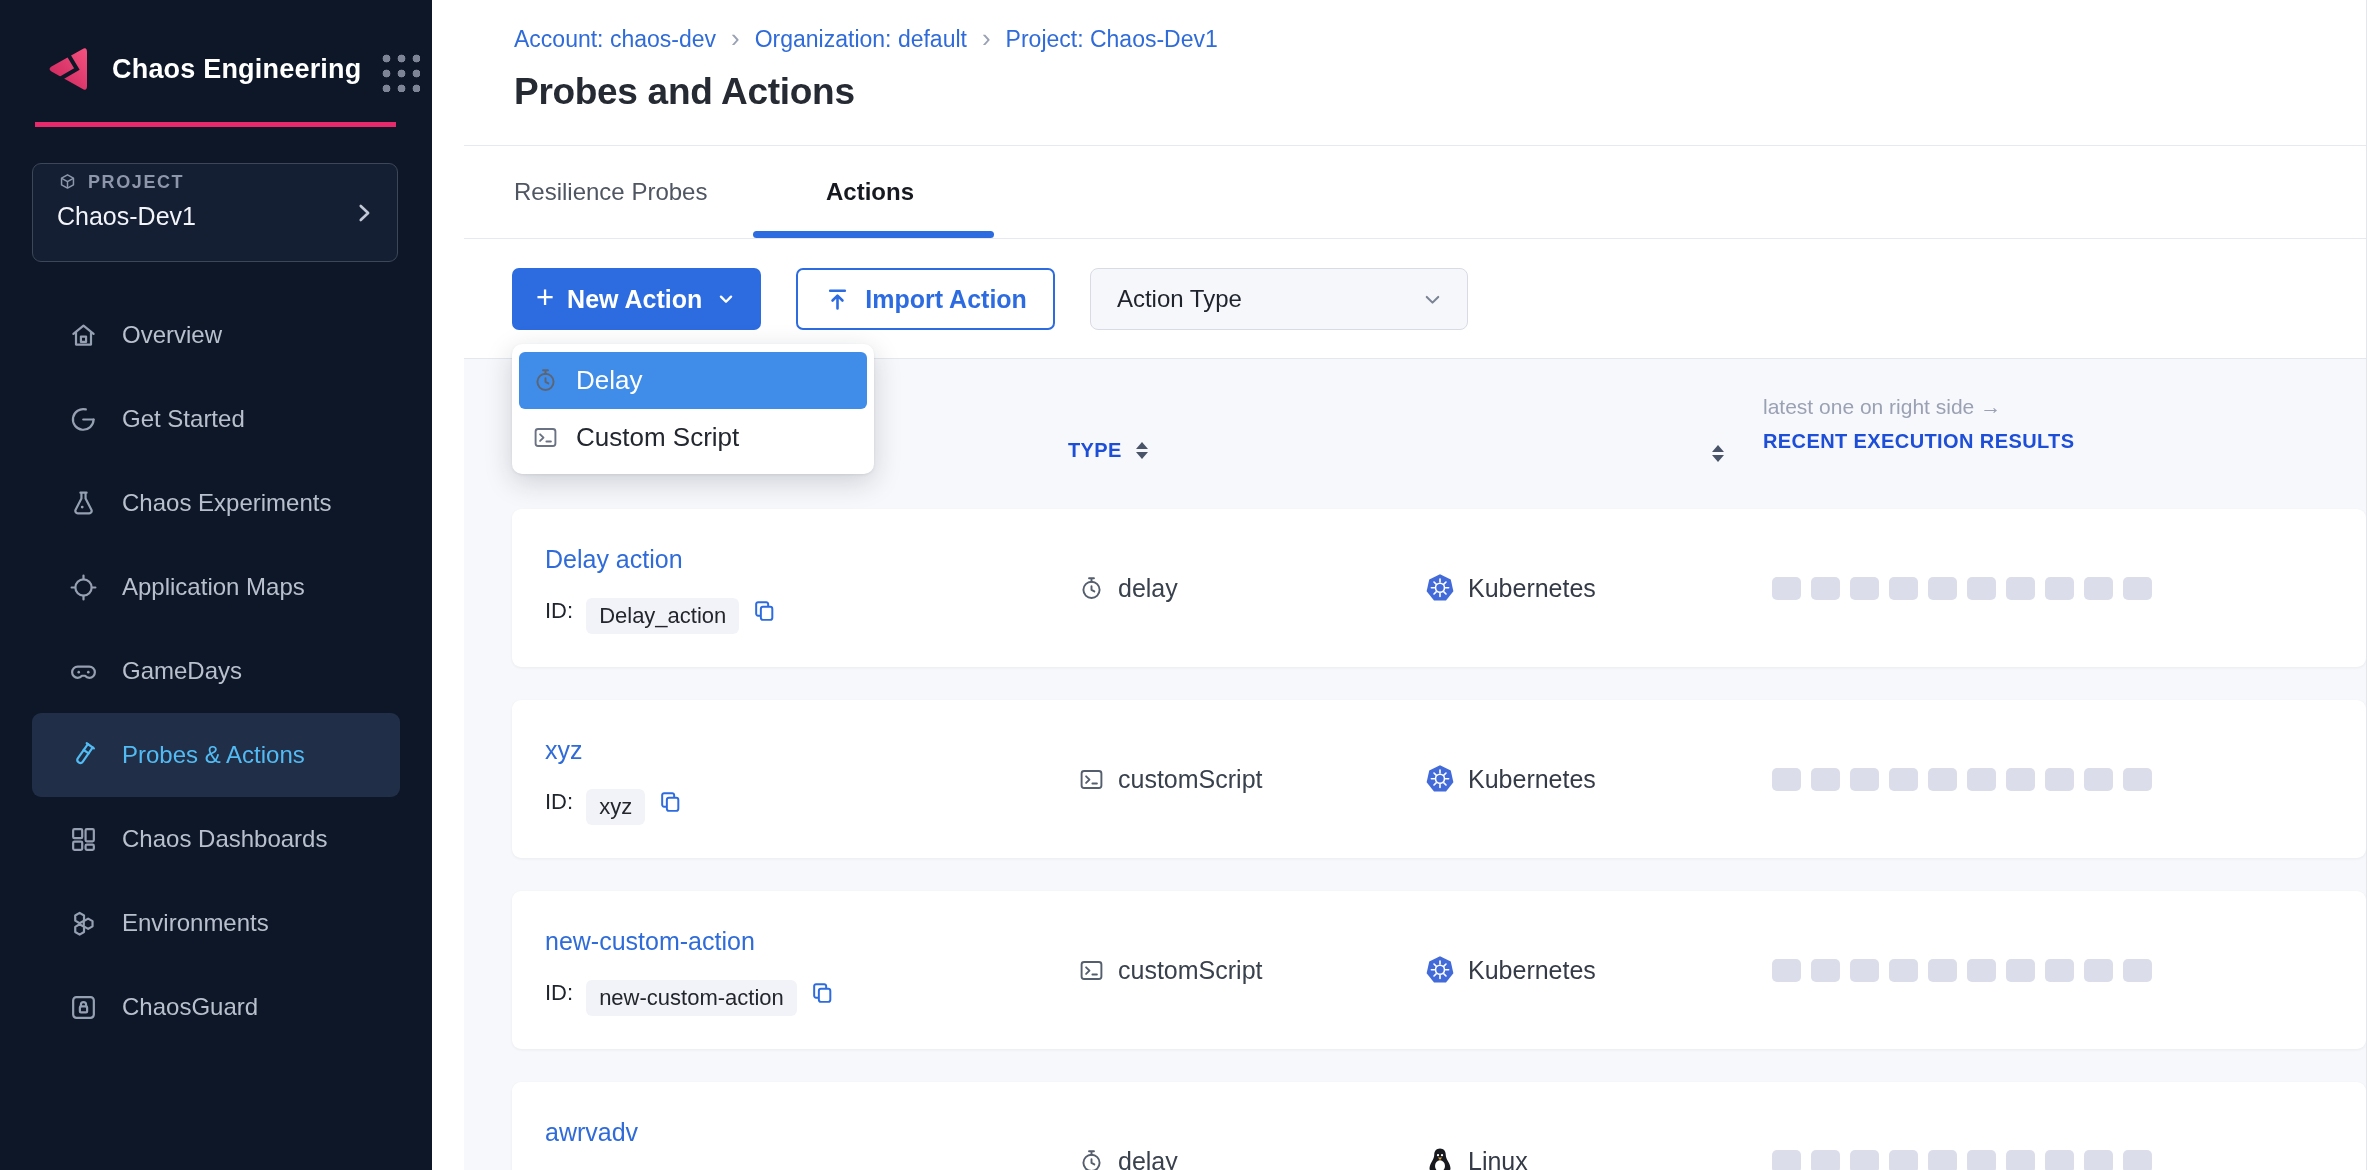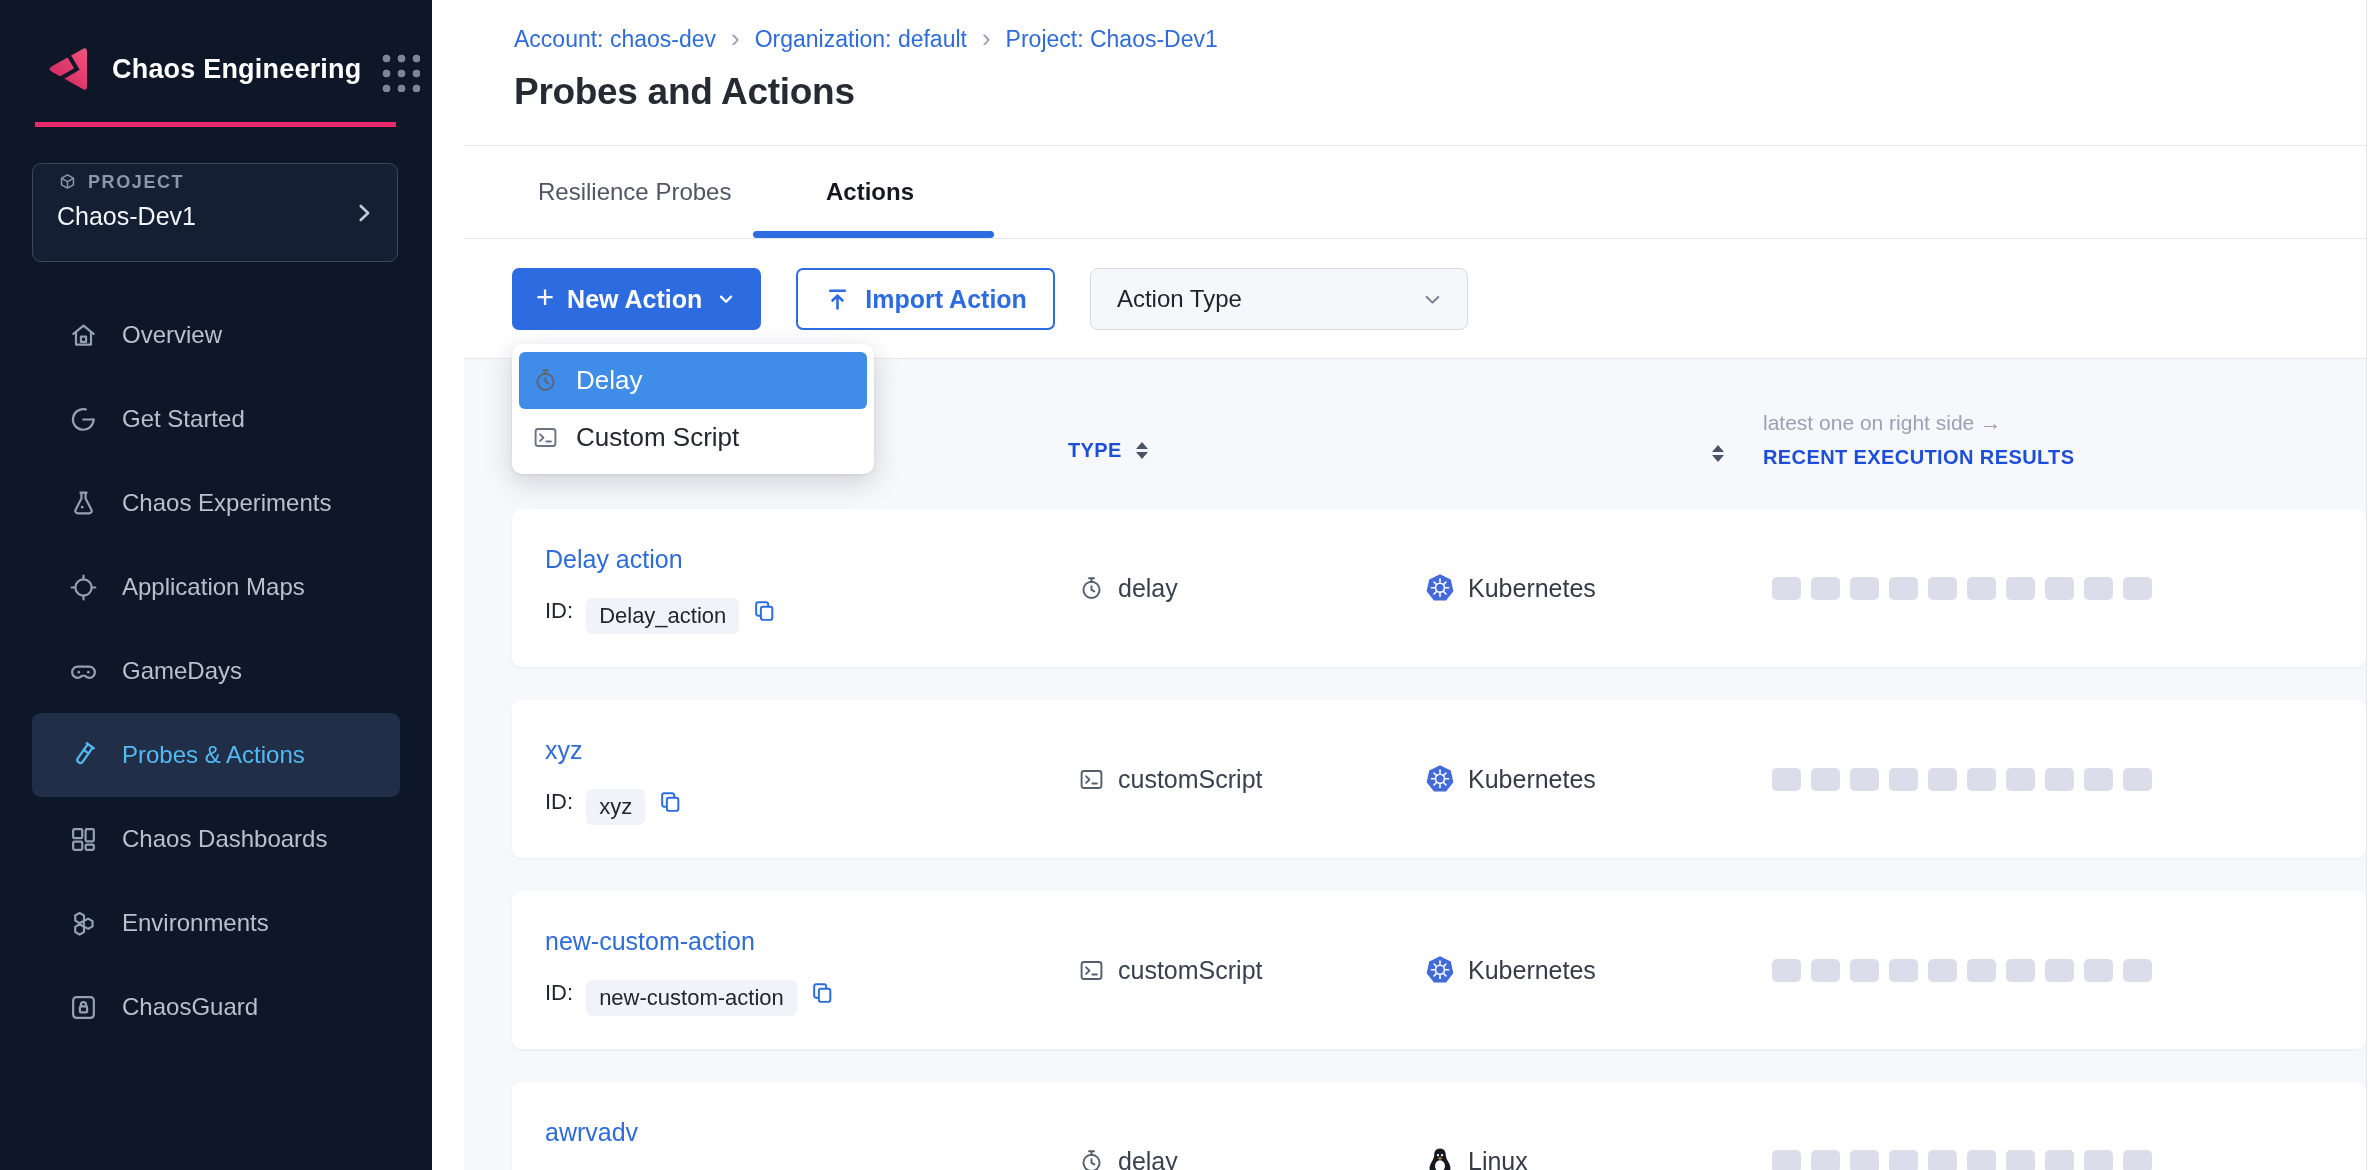--- a/index.html
+++ b/index.html
@@ -36,21 +36,21 @@
   
   .main{position:absolute;left:464px;top:0;right:0;bottom:0;background:#fff}
   .page-header{position:absolute;top:0;left:0;right:0;height:146px;border-bottom:1px solid #e7e9ef}
   .breadcrumb{position:absolute;left:50px;top:25px;display:flex;align-items:center;gap:15px;font-size:23px}
   .crumb{color:var(--link-blue);cursor:pointer;text-decoration:none}
   .crumb-sep{color:#99a1b3;font-size:26px;line-height:1;padding-bottom:3px}
   .page-title{position:absolute;left:50px;top:71px;font-size:37px;font-weight:700;color:#252a33;letter-spacing:-.3px}
 
   .tabs-bar{position:absolute;top:146px;left:0;right:0;height:93px;border-bottom:1px solid #e7e9ef}
   .tab{position:absolute;top:0;height:92px;display:flex;align-items:center;font-size:24px;color:#4f5662;font-weight:500;cursor:pointer;white-space:nowrap}
-  .tab.t0{left:74px}.tab.t1{left:362px}
+  .tab.t0{left:50px}.tab.t1{left:362px}
   .tab.active{color:#16191f;font-weight:700}
   .tab-indicator{position:absolute;left:289px;bottom:0;width:241px;height:7px;border-radius:4px;background:var(--primary-blue)}
 
   .toolbar{position:absolute;top:239px;left:0;right:0;height:120px;border-bottom:1px solid #e4e7ee;display:flex;align-items:flex-start;padding:29px 0 0 48px;gap:35px}
   .btn{height:62px;border-radius:7px;display:flex;align-items:center;font-size:25px;font-weight:700;cursor:pointer;border:none}
   .btn-primary{background:var(--primary-blue);color:#fff;padding:0 24px;gap:13px}
   .btn-primary .plus{font-size:31px;font-weight:500;line-height:1;margin-top:-3px}
   .btn-primary .chev{width:22px;height:22px;color:#fff}
   .btn-outline{background:#fff;color:var(--primary-blue);border:2px solid var(--primary-blue);padding:0 26px;gap:14px}
   .btn-outline .icon{width:27px;height:27px}
@@ -60,21 +60,21 @@
   .list-area{position:absolute;top:359px;left:0;right:0;bottom:0;background:var(--list-bg)}
   .table-header{position:relative;height:150px}
   .th{color:#1d4ed8;font-size:20px;font-weight:700;letter-spacing:.4px}
   .th-type{position:absolute;left:604px;top:80px;display:flex;align-items:center;gap:14px}
   .th-infra{position:absolute;left:948px;top:66px;width:235px;line-height:1.45}
   .sort{display:flex;flex-direction:column;align-items:center;cursor:pointer}
   .sort i{display:block;width:0;height:0;border-left:6px solid transparent;border-right:6px solid transparent}
   .sort .up{border-bottom:7px solid #4a5468;margin-bottom:3px}
   .sort .dn{border-top:7px solid #4a5468}
   .sort-infra{position:absolute;left:1248px;top:86px}
-  .th-results{position:absolute;left:1299px;top:52px}
+  .th-results{position:absolute;left:1299px;top:36px}
   .th-hint{font-size:21px;font-weight:400;color:#9aa1b4;margin-bottom:11px;letter-spacing:0}
   .row-card{position:relative;margin:0 0 33px 48px;width:1854px;height:158px;background:#fff;border-radius:9px;box-shadow:0 1px 3px rgba(25,35,60,.06)}
   .cell-name{position:absolute;left:33px;top:0;height:100%}
   .name-link{display:block;margin-top:36px;font-size:25px;font-weight:400;color:var(--link-blue);cursor:pointer;text-decoration:none}
   .id-row{margin-top:24px;display:flex;gap:13px;font-size:22px;color:#20252d}
   .id-pill{background:#f2f3f8;border-radius:6px;padding:5px 13px;color:#23262d}
   .copy-icon{width:25px;height:25px;color:var(--primary-blue);cursor:pointer}
   .cell{position:absolute;top:0;height:100%;display:flex;align-items:center;gap:13px;font-size:25px;color:#39414d}
   .cell-type{left:566px}
   .cell-type .icon{width:27px;height:27px;color:#555e6c}

